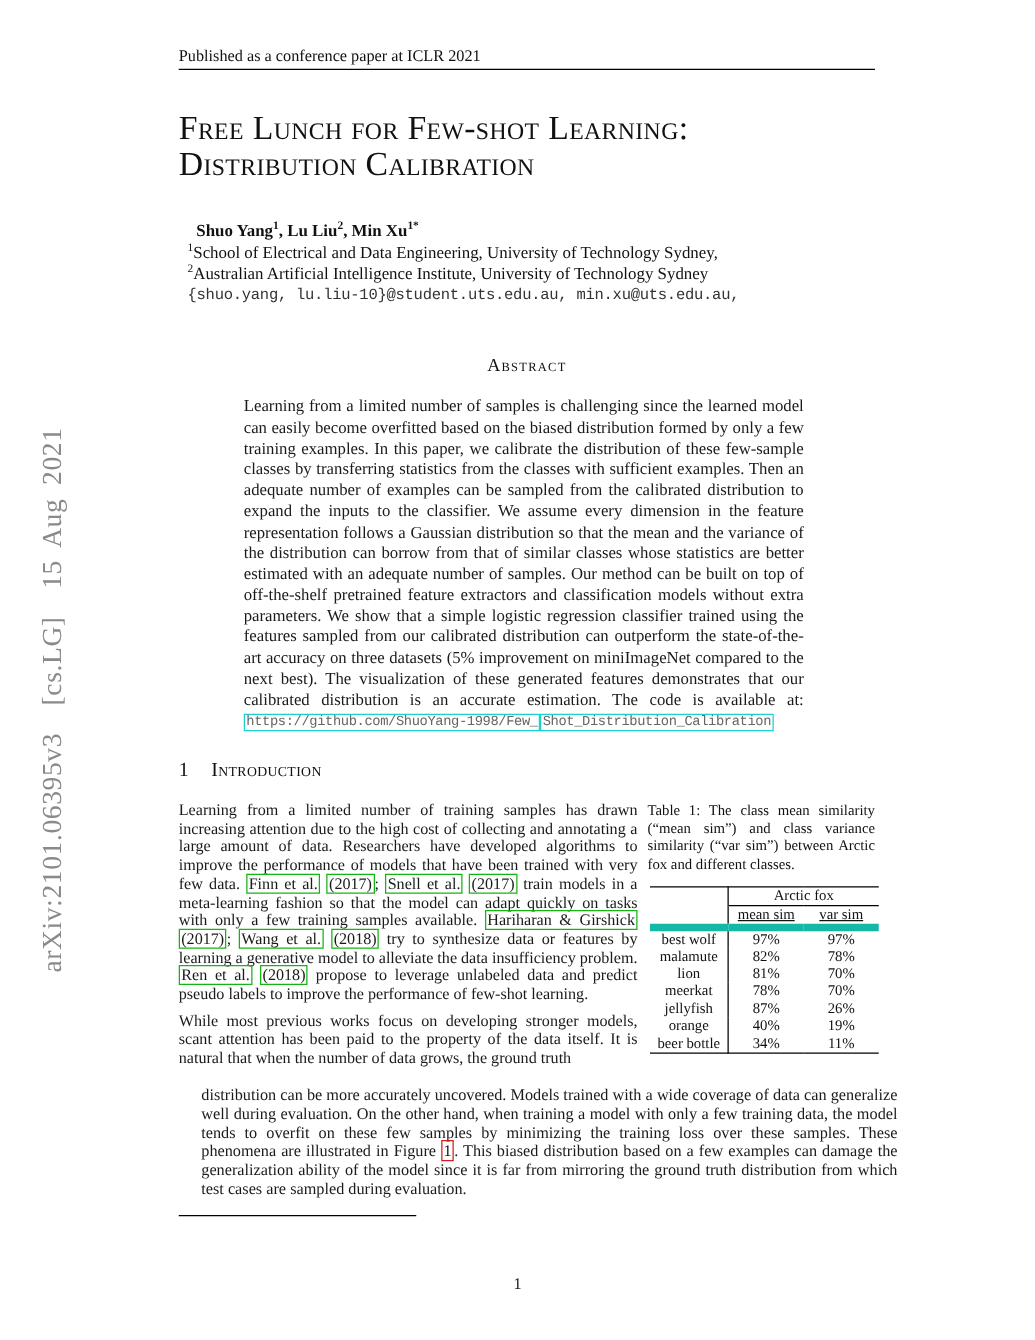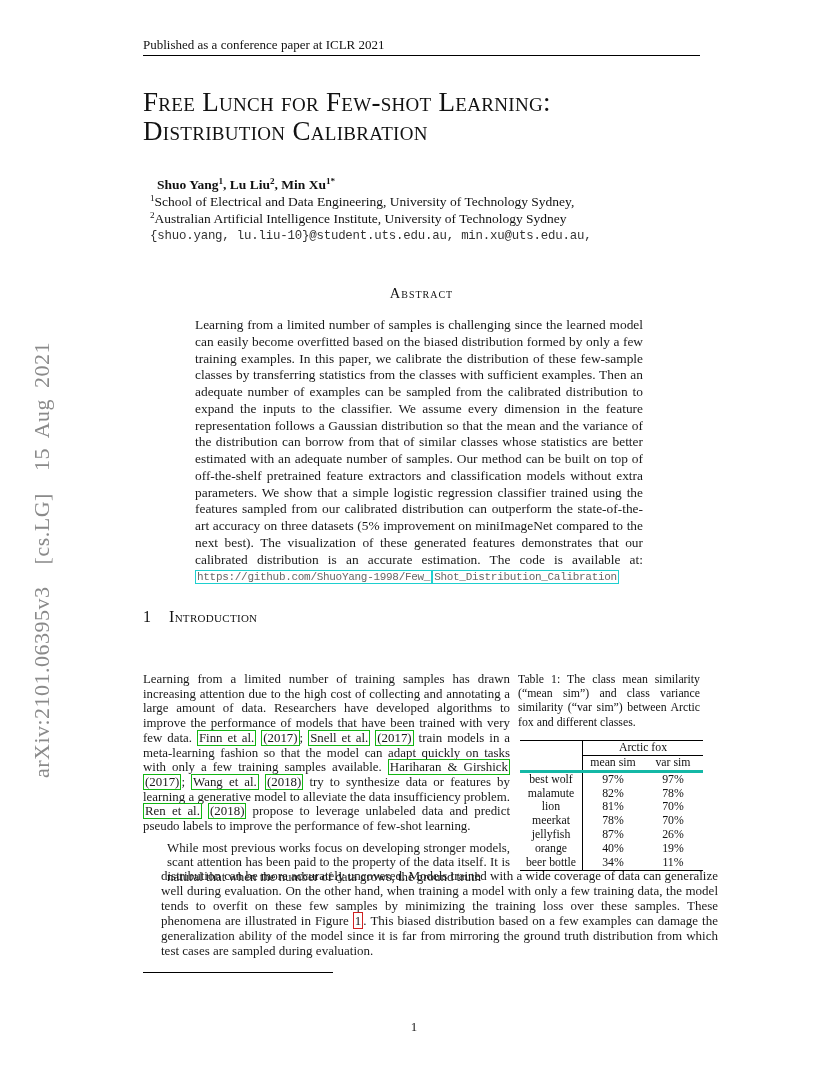--- a/index.html
+++ b/index.html
@@ -34,32 +34,32 @@
     font-variant:small-caps; font-size:14.5px; letter-spacing:1px; color:#111;
   }
   .abstract-body {
     position:absolute; left:195px; top:317px; width:448px;
     font-size:13.4px; line-height:16.75px; text-align:justify; hyphens:auto;
   }
   
   .section-heading { position:absolute; left:143px; top:608px; font-size:16px; color:#111; }
   .section-heading .sec-title { font-variant:small-caps; margin-left:18px; letter-spacing:0.3px; }
   
-  .twocol { position:absolute; left:143px; top:672px; width:557px; display:flex; }
+  .twocol { position:absolute; left:143px; top:641px; width:557px; display:flex; }
   .leftcol { width:367px; font-size:12.9px; line-height:14.7px; text-align:justify; hyphens:auto; }
   .leftcol p { margin:0; }
-  .leftcol p + p { margin-top:7px;margin-left:24px; }
+  .leftcol p + p { margin-top:7px; }
   .rightcol { width:182px; margin-left:8px; }
   .table-caption { font-size:11.8px; line-height:14.2px; text-align:justify; hyphens:auto; color:#111; }
   .simtable { border-collapse:collapse; margin:11px 0 0 2px; font-size:11.8px; color:#111; }
   .simtable th, .simtable td { font-weight:normal; text-align:center; padding:0 4px; line-height:13.9px; }
   .simtable tr:first-child th, .simtable tr:first-child td { border-top:1px solid #000; }
   .simtable .corner { border-right:1px solid #000; }
   .simtable .group { border-bottom:1px solid #000; }
-  .simtable .subhead th, .simtable .subhead td { border-bottom:3px solid #14b8a6; }
+  .simtable .subhead th, .simtable .subhead td { border-bottom:6px solid #14b8a6;text-decoration:underline; }
   .simtable tbody .row-label { border-right:1px solid #000; padding:0 5px; }
   .simtable tbody tr:last-child td { border-bottom:1px solid #000; }
   .simtable tbody td { min-width:52px; }
   
   .fullpara {
     position:absolute; left:161px; top:868px; width:557px;
     font-size:13px; line-height:15px; text-align:justify; hyphens:auto;
   }
   
   .footnote-rule { position:absolute; left:143px; top:972px; width:190px; height:1px; background:#000; }

